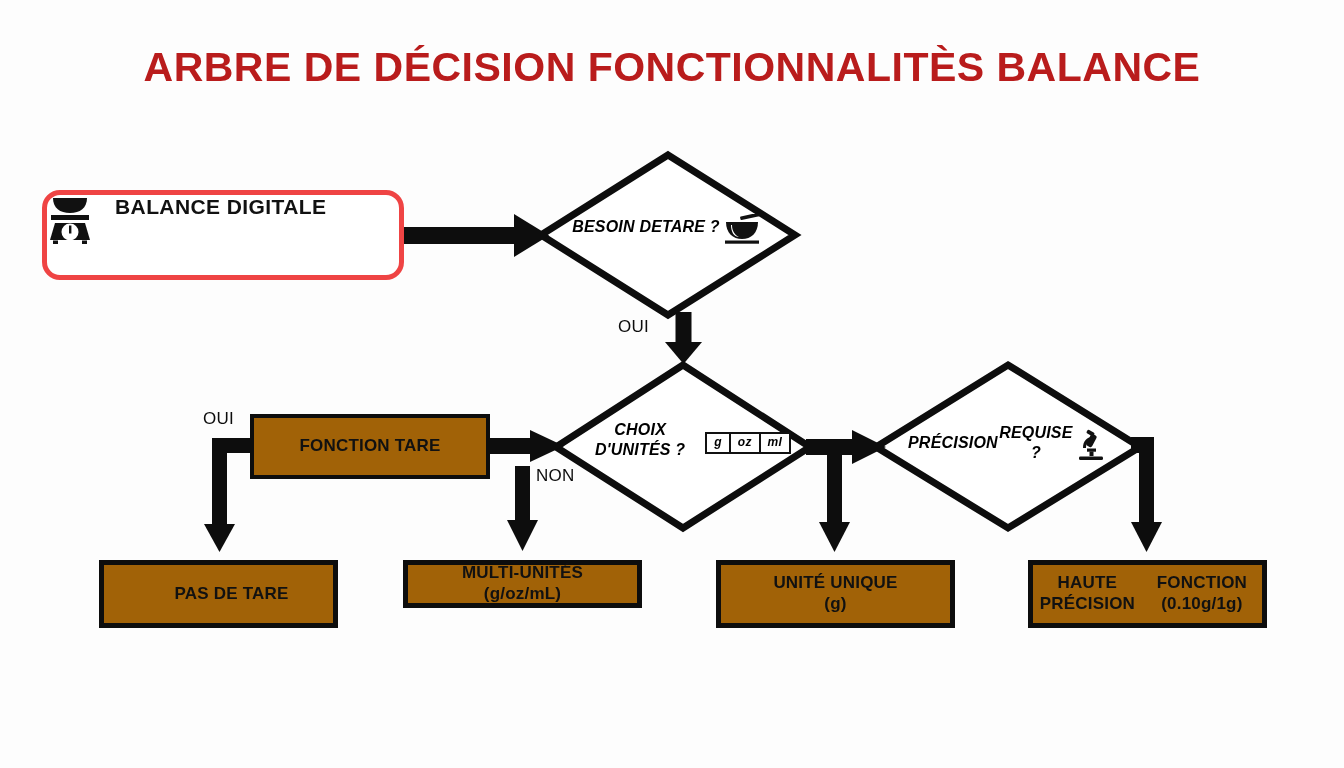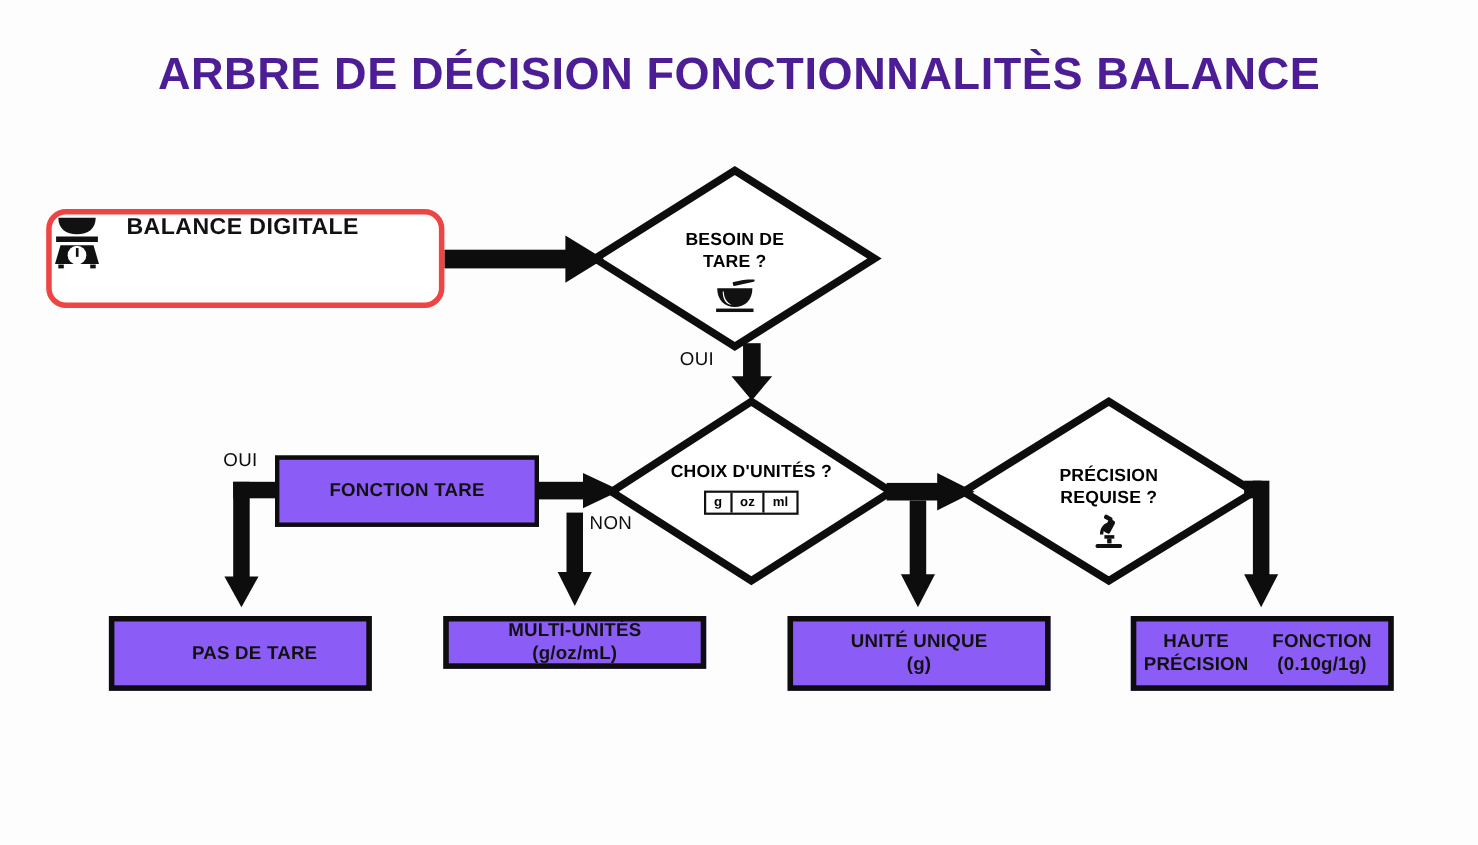--- a/index.html
+++ b/index.html
@@ -27,21 +27,21 @@
   
   .title {
     position: absolute;
     left: 0;
     top: 44px;
     width: 1344px;
     text-align: center;
     font-size: 41px;
     font-weight: 700;
     letter-spacing: 0.5px;
-    color: #4c1d95;
+    color: #b91c1c;
     white-space: nowrap;
   }
 
   
   .node {
     position: absolute;
     box-sizing: border-box;
     display: flex;
     align-items: center;
     justify-content: center;
@@ -65,42 +65,43 @@
     gap: 22px;
   }
   .start-label {
     font-size: 21px;
     font-weight: 700;
     letter-spacing: 0.4px;
   }
 
   
   .rect-node {
-    background: #8b5cf6;
+    background: #a16207;
     border: 5px solid #0d0d0d;
     font-size: 17px;
     font-weight: 700;
     line-height: 1.22;
     letter-spacing: 0.2px;
   }
   .rect-node.thin { border-width: 4px; }
 
   
   .diamond-text {
     position: absolute;
     display: flex;
-    flex-direction: column;
+    flex-direction: row;
     align-items: center;
-    justify-content: flex-end;
+    justify-content: center;
     text-align: center;
     font-size: 16px;
     font-weight: 700;
     line-height: 1.25;
     letter-spacing: 0.2px;
     pointer-events: none;
+    font-style: italic;
   }
 
   
   .edge-label {
     position: absolute;
     font-size: 17px;
     font-weight: 400;
     letter-spacing: 0.3px;
     color: #0d0d0d;
   }

